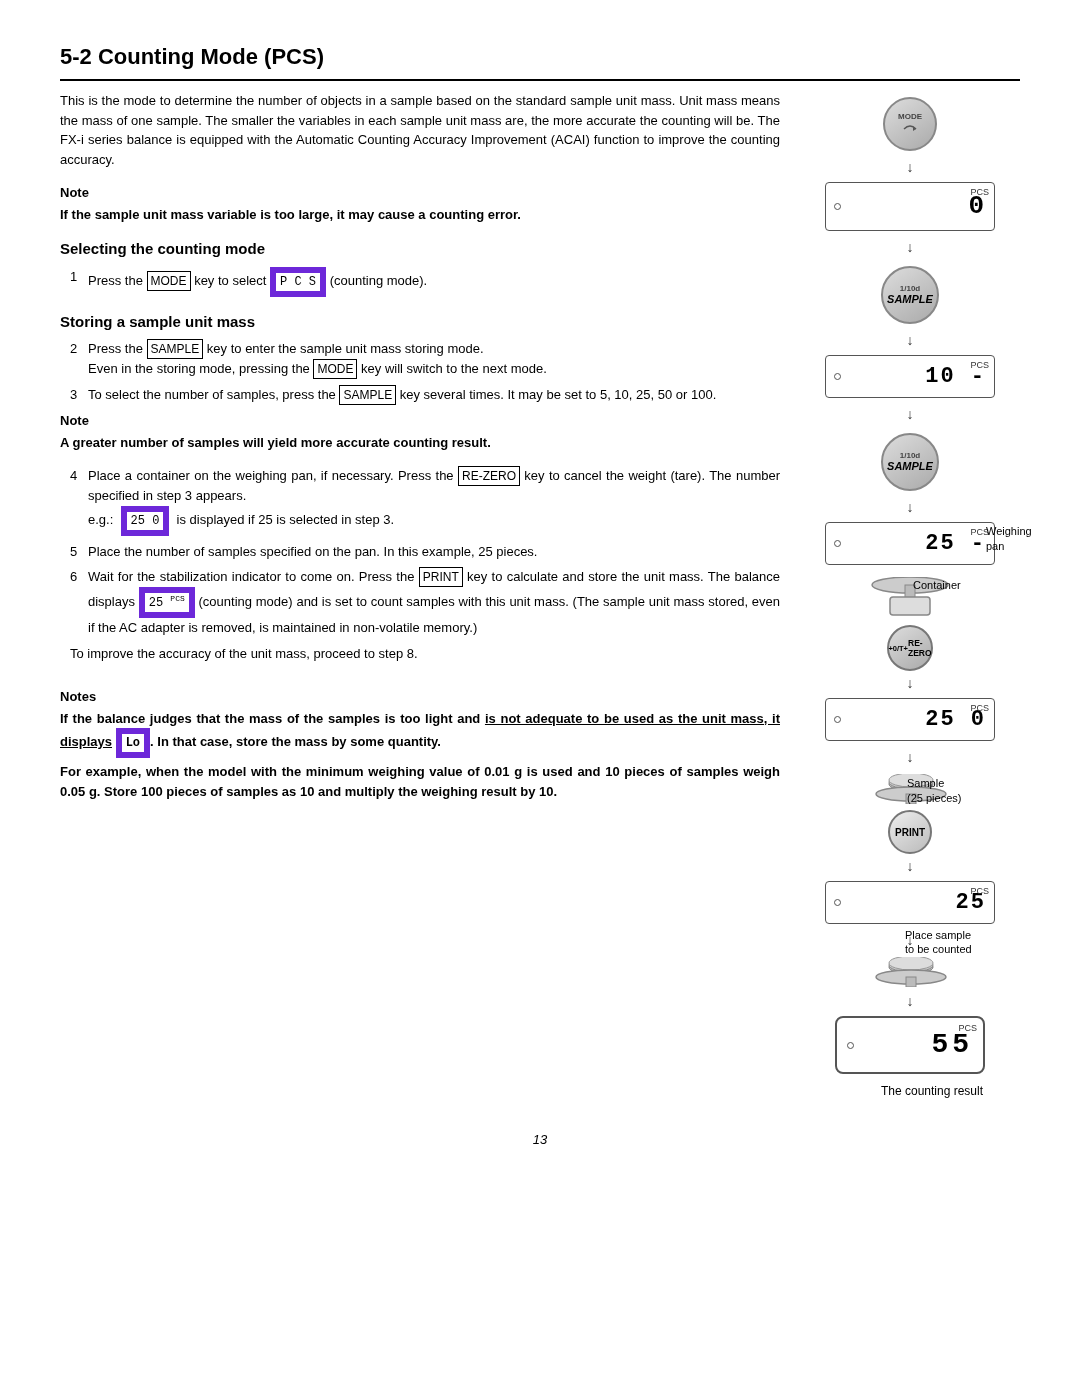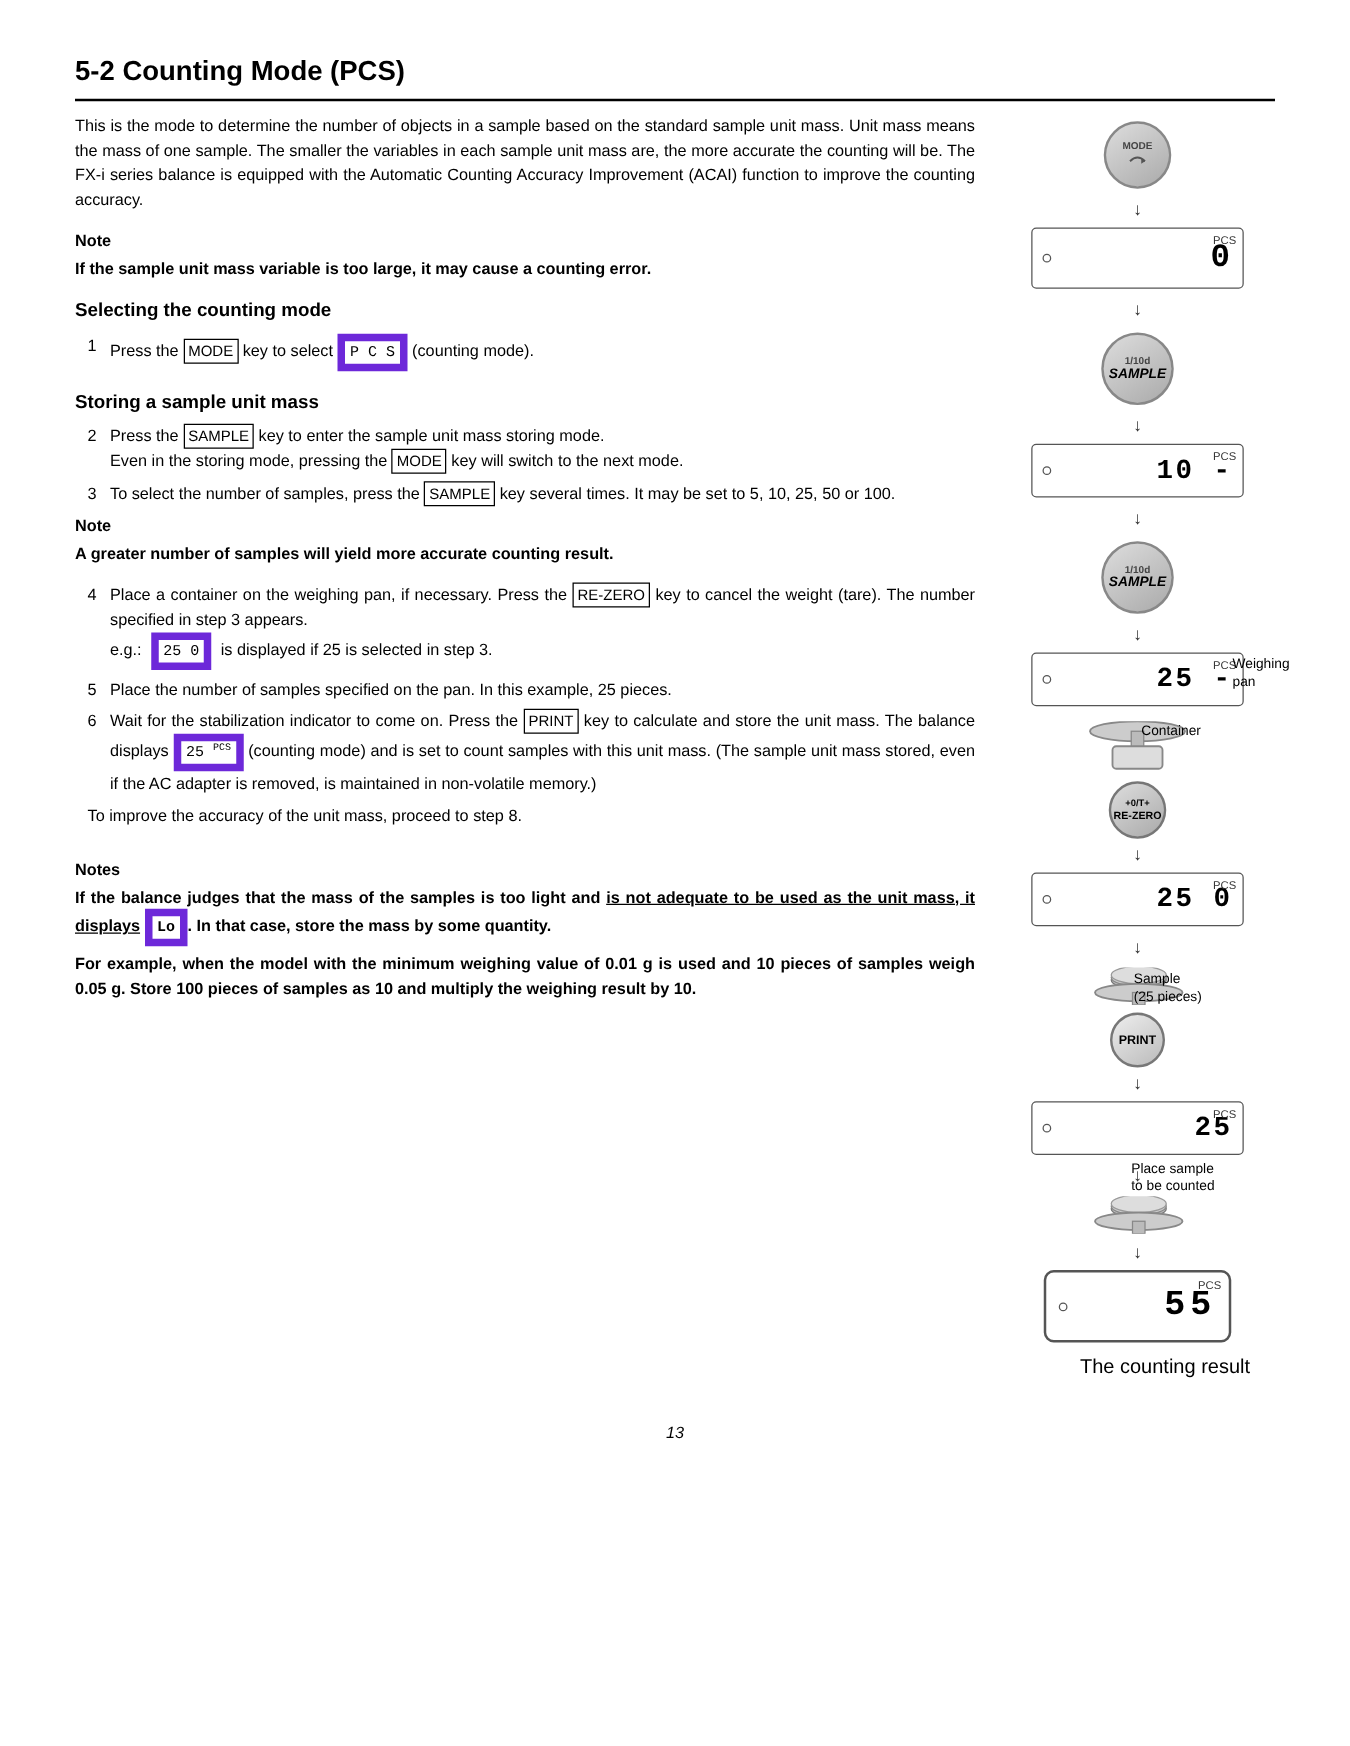--- a/index.html
+++ b/index.html
@@ -155,21 +155,21 @@
       font-size: 13px;
       font-style: italic;
     }
     .re-zero-btn {
       width: 46px;
       height: 46px;
       border-radius: 50%;
       border: 2px solid #777;
       background: linear-gradient(145deg, #ddd, #aaa);
       display: flex;
-      flex-direction: column;
+      flex-direction: row;
       align-items: center;
       justify-content: center;
       font-size: 7.5px;
       font-weight: bold;
       color: #000;
       text-align: left;
       line-height: 1.2;
     }
     .print-btn {
       width: 44px;
@@ -421,18 +421,18 @@
     <div class="balance-arrow">↓</div>
 
     <div class="diagram-row">
       <div style="width:150px;background:#fff;border:2px solid #555;border-radius:8px;padding:6px 10px;display:flex;align-items:center;position:relative;">
         <div style="width:7px;height:7px;border-radius:50%;border:1.5px solid #555;margin-right:6px;flex-shrink:0;"></div>
         <div style="font-family:'Courier New',monospace;font-size:28px;font-weight:bold;flex:1;text-align:right;letter-spacing:4px;">55</div>
         <span style="font-size:9px;position:absolute;top:4px;right:6px;color:#333;">PCS</span>
       </div>
     </div>
 
-    <div style="margin-top:6px;font-size:16px;text-align:center;margin-left:44px;">The counting result</div>
+    <div style="margin-top:6px;font-size:12px;text-align:center;margin-left:44px;">The counting result</div>
 
   </div>
 </div>
 
 <div class="page-num">13</div>
 
 </body></html>

